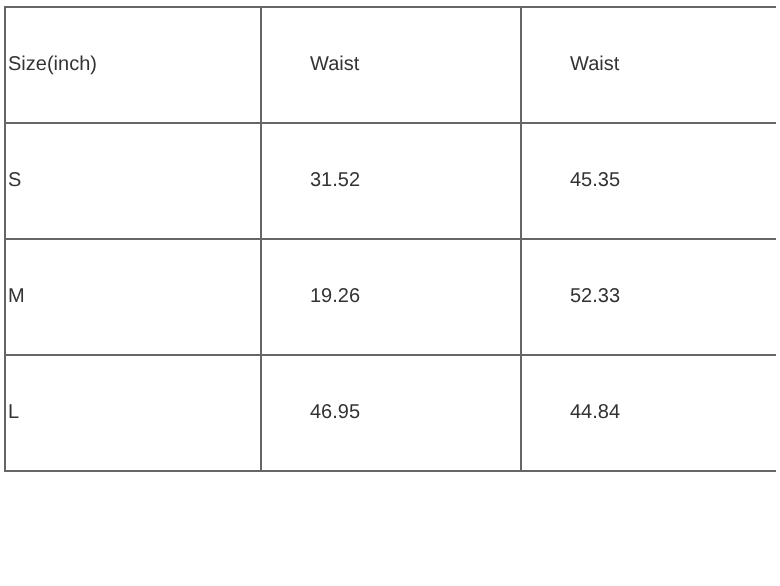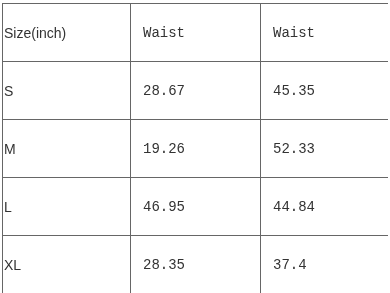--- a/index.html
+++ b/index.html
@@ -40,44 +40,43 @@
 
   table.size-chart th,
   table.size-chart td {
     height: 58px;
     box-sizing: border-box;
     border-bottom: 1.5px solid #666666;
     border-right: 1.5px solid #666666;
     vertical-align: middle;
     text-align: left;
     font-weight: normal;
-    font-size: 14px;
+    font-size: 10px;
     line-height: 14px;
     color: #333333;
     background: #ffffff;
     white-space: nowrap;
     overflow: hidden;
   }
 
   table.size-chart th:last-child,
   table.size-chart td:last-child {
     border-right: none;
   }
 
   
   table.size-chart .col-size {
     padding-left: 1px;
     padding-right: 2px;
   }
 
   
   table.size-chart .col-value {
-    padding-left: 12px;
+    padding-left: 24px;
     padding-right: 2px;
-    font-family: Liberation Mono, monospace;
   }
 </style>
 </head>
 <body>
 
 <div class="size-chart-wrap">
   <table class="size-chart">
     <colgroup>
       <col class="c-size">
       <col class="c-waist">
@@ -86,33 +85,28 @@
     <thead>
       <tr>
         <th class="col-size">Size(inch)</th>
         <th class="col-value">Waist</th>
         <th class="col-value">Waist</th>
       </tr>
     </thead>
     <tbody>
       <tr>
         <td class="col-size">S</td>
-        <td class="col-value">28.67</td>
+        <td class="col-value">31.52</td>
         <td class="col-value">45.35</td>
       </tr>
       <tr>
         <td class="col-size">M</td>
         <td class="col-value">19.26</td>
         <td class="col-value">52.33</td>
       </tr>
       <tr>
         <td class="col-size">L</td>
         <td class="col-value">46.95</td>
         <td class="col-value">44.84</td>
       </tr>
-      <tr>
-        <td class="col-size">XL</td>
-        <td class="col-value">28.35</td>
-        <td class="col-value">37.4</td>
-      </tr>
     </tbody>
   </table>
 </div>
 
 </body></html>

